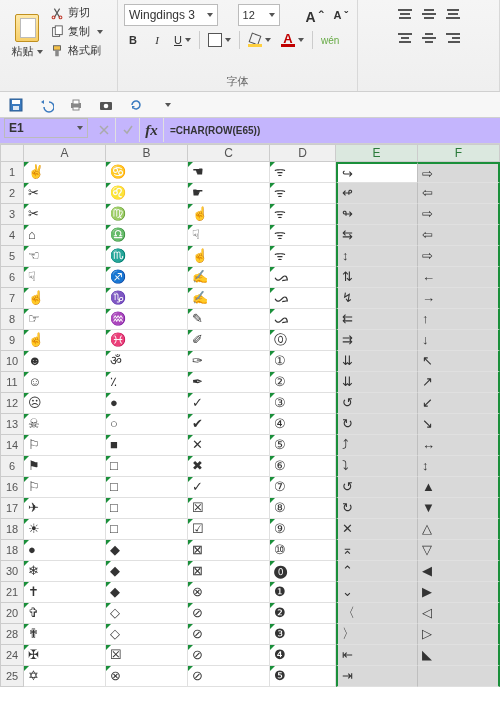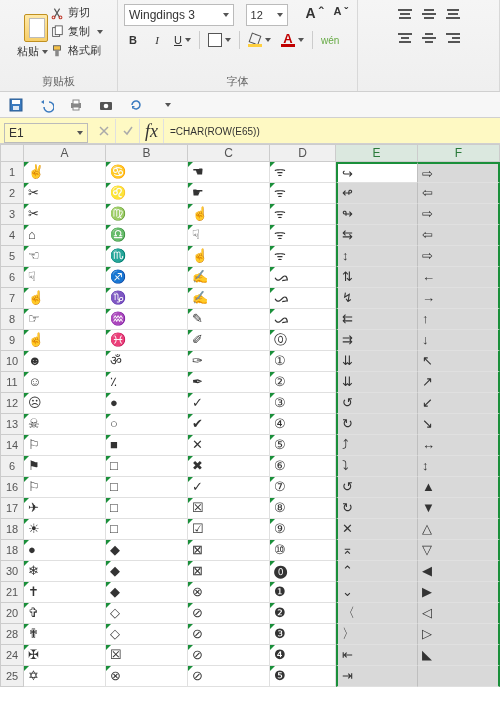--- a/index.html
+++ b/index.html
@@ -43,21 +43,21 @@
     border-left:3px solid transparent;
     border-right:3px solid transparent;
     border-top:4px solid #555;
     margin-left:3px;
     vertical-align: middle;
   }
 
   .g1-body { display:flex; height:68px; }
   .paste-btn {
     width:42px;
-    display:flex;flex-direction:column;align-items:flex-end;justify-content:center;
+    display:flex;flex-direction:column;align-items:center;justify-content:center;
     cursor:pointer;
   }
   .paste-icon {
     width:24px;height:28px;
     border:1px solid #c09020;
     border-radius:2px;
     background:linear-gradient(#ffe9a8,#f7cf6a);
     position:relative;
   }
   .paste-icon::after{
@@ -65,21 +65,21 @@
     position:absolute;
     top:3px;left:4px;width:14px;height:18px;
     background:#fff;border:1px solid #bbb;
   }
   .paste-lbl{margin-top:2px;}
   .g1-right { display:flex;flex-direction:column;gap:2px;padding-top:2px;}
   .small-btn { display:flex;align-items:center;gap:4px;cursor:pointer;padding:1px 2px;}
   .ico-cut svg,.ico-copy svg,.ico-brush svg{display:block}
 
   .g2-body { height:68px; display:flex;flex-direction:column;gap:4px;padding-top:2px;}
-  .g2-row1 { display:flex;gap:12px;align-items:flex-start;}
+  .g2-row1 { display:flex;gap:20px;align-items:flex-end;}
   .font-name-box {
     flex:1;height:22px;border:1px solid #bbb;background:#fff;
     display:flex;align-items:center;padding:0 4px;font-size:12px;
     justify-content:space-between;cursor:text;
   }
   .font-size-box{
     width:42px;height:22px;border:1px solid #bbb;background:#fff;
     display:flex;align-items:center;justify-content:space-between;padding:0 4px;cursor:text;
   }
   .AA{display:flex;gap:1px;}
@@ -104,22 +104,23 @@
     height: 26px;
     background: #f7f7f7;
     border-bottom: 1px solid #d0d0d0;
     display:flex;align-items:center;gap:10px;padding:0 6px;
   }
   .qat-btn{cursor:pointer;display:flex;align-items:center;justify-content:center;width:20px;height:20px;}
 
   
   .formula-bar{
     height:26px;border-bottom:1px solid #d0d0d0;
-    display:flex;align-items:flex-end;gap:0;
-    background:#fef9c3;
+    display:flex;align-items:flex-start;gap:0;
+    background:#c4b5fd;
+    font-weight:bold;
   }
   .name-box{
     width:84px;height:20px;border:1px solid #bbb;margin:0 4px;
     display:flex;align-items:center;justify-content:space-between;padding:0 4px;cursor:text;
     font-size:12px;
   }
   .fb-btn{width:24px;height:24px;display:flex;align-items:center;justify-content:center;border-right:1px solid #e0e0e0;cursor:pointer;color:#888;}
   .fb-btn.enabled{color:#333;}
   .formula-input{
     flex:1;height:24px;border:none;padding:0 6px;font-size:10px;
@@ -208,21 +209,20 @@
           <span class="ico-brush">
             <svg class="icon" width="14" height="14" viewBox="0 0 16 16">
                 <rect x="4" y="2" width="8" height="5" fill="#f3c04a" stroke="#555"></rect>
                 <rect x="6" y="7" width="4" height="7" fill="#888"></rect>
               </svg>
           </span>
           <span>格式刷</span>
         </div>
       </div>
     </div>
-    <div class="group-label">剪贴板</div>
   </div>
 
   <div class="ribbon-group ribbon-group-2">
     <div class="g2-body">
       <div class="g2-row1">
         <div class="font-name-box">
           <span>Wingdings 3</span>
           <span class="drop-caret"></span>
         </div>
         <div class="font-size-box">
@@ -350,21 +350,21 @@
   <div class="fb-btn">
     <svg width="12" height="12" viewBox="0 0 12 12">
         <path d="M2 2l8 8M10 2l-8 8" stroke="#aaa" stroke-width="1.5"></path>
       </svg>
   </div>
   <div class="fb-btn">
     <svg width="12" height="12" viewBox="0 0 12 12">
         <path d="M2 6l3 3 5-7" stroke="#aaa" stroke-width="1.5" fill="none"></path>
       </svg>
   </div>
-  <div class="fb-btn enabled" style="font-style:italic;font-family:serif;font-size:18px">fx</div>
+  <div class="fb-btn enabled" style="font-style:italic;font-family:serif;font-size:15px">fx</div>
   <div class="formula-input">
     <span>=CHAR(ROW(E65))</span>
   </div>
 </div>
 
 <div class="grid">
   <div class="col-head" id="colhead">
     <div class="corner"></div>
   <div class="colh colA">A</div>
       <div class="colh colB">B</div>

